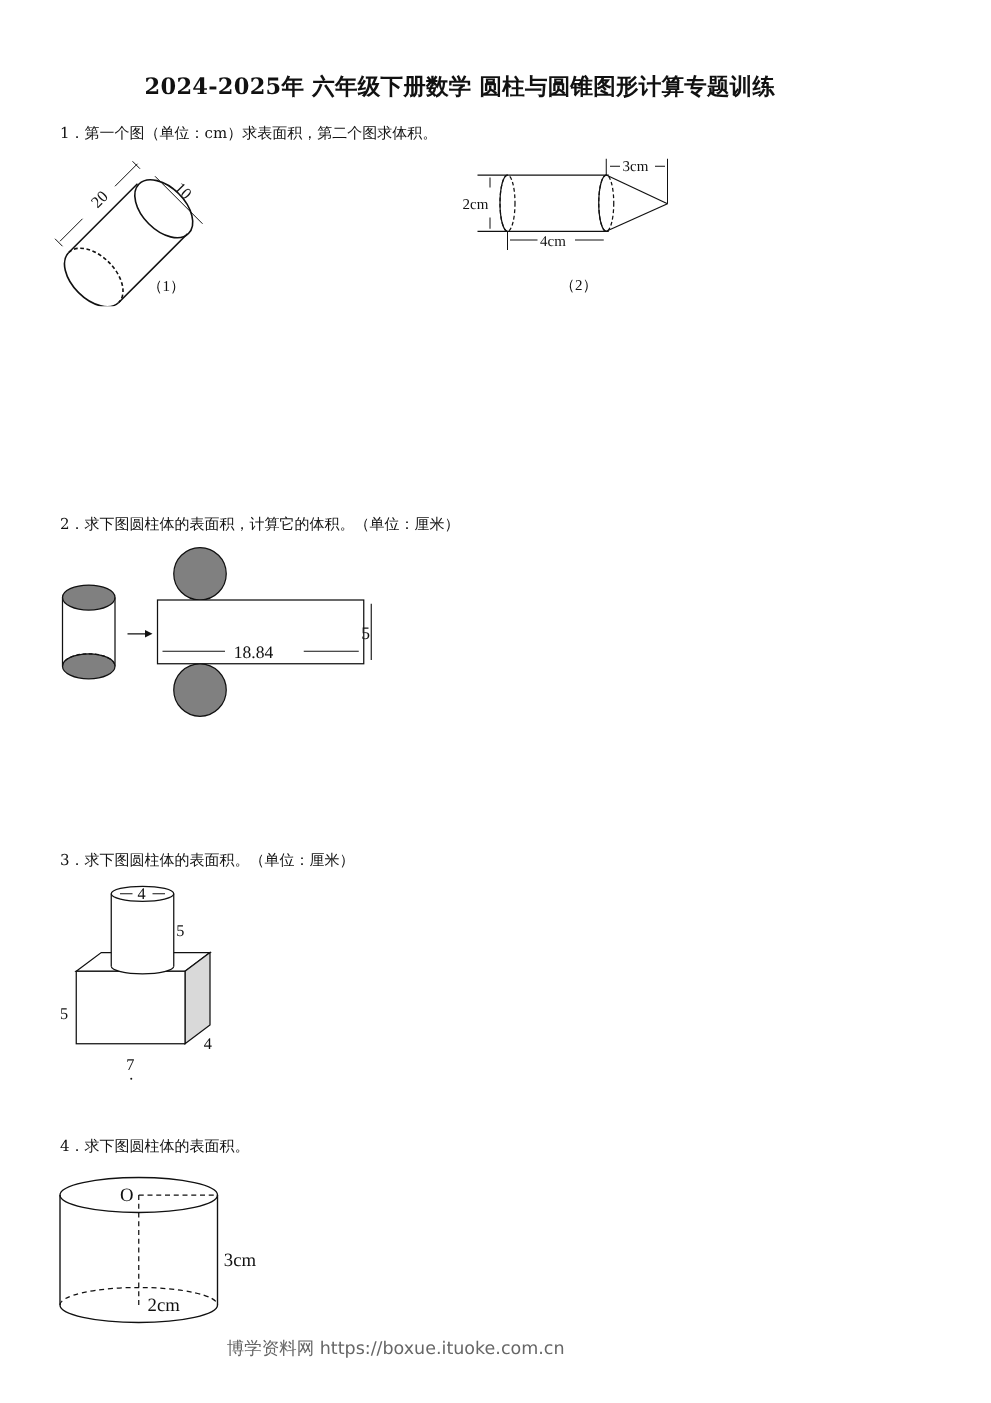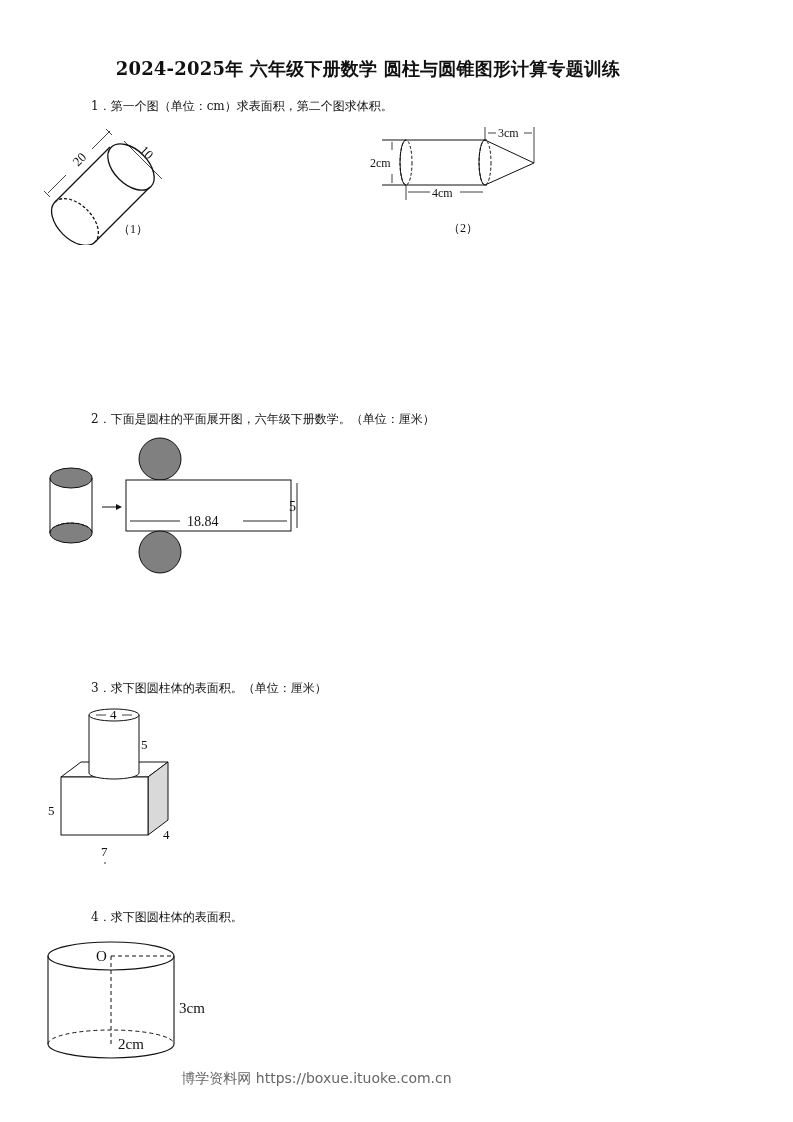--- a/index.html
+++ b/index.html
@@ -1,20 +1,20 @@
 <!DOCTYPE html>
 <html><head>
   <meta charset="utf-8">
   <style>
     html, body { margin: 0; padding: 0; background: #ffffff; }
     body { width: 793px; height: 1122px; position: relative; overflow: hidden;
            font-family: "DejaVu Serif", "Liberation Serif", serif; color: #111; }
     .title { position: absolute; left: 0; width: 736px; top: 57px; text-align: center;
              font-size: 18px; font-weight: bold; letter-spacing: 0.2px; }
-    .q { position: absolute; left: 48px; font-size: 12px; margin-left: 43px; }
+    .q { position: absolute; left: 48px; font-size: 12px; }
     .fig { position: absolute; }
     .fig svg { display: block; }
     .footer { position: absolute; left: 0; width: 633px; top: 1070px; text-align: center;
               font-family: "DejaVu Sans", "Liberation Sans", sans-serif; font-size: 14px; color: #666; }
     svg text { font-family: "Liberation Serif", "DejaVu Serif", serif; fill: #111; }
   </style>
 </head>
 <body>
 
 <div class="title">2024-2025年 六年级下册数学 圆柱与圆锥图形计算专题训练</div>
@@ -66,21 +66,21 @@
     <text x="8" y="45" font-size="12">2cm</text>
     <line x1="44" y1="63" x2="44" y2="78" stroke="#111" stroke-width="0.8"></line>
     <line x1="46" y1="70" x2="68" y2="70" stroke="#111" stroke-width="0.8"></line>
     <line x1="98" y1="70" x2="121" y2="70" stroke="#111" stroke-width="0.8"></line>
     <text x="70" y="75" font-size="12">4cm</text>
     <text x="86" y="110" font-size="12">（2）</text>
   </svg>
 </div>
 
 <div class="q" style="top:411px;">
-  <span>2．</span><span>下面是圆柱的平面展开图，六年级下册数学。（单位：厘米）</span>
+  <span>2．</span><span>求下图圆柱体的表面积，计算它的体积。（单位：厘米）</span>
 </div>
 
 <div class="fig" style="left:45px; top:437px;">
   <svg width="270" height="140" viewBox="0 0 270 140">
     <ellipse cx="26" cy="41" rx="21" ry="10" fill="#808080" stroke="#111" stroke-width="1"></ellipse>
     <line x1="5" y1="41" x2="5" y2="96" stroke="#111" stroke-width="1"></line>
     <line x1="47" y1="41" x2="47" y2="96" stroke="#111" stroke-width="1"></line>
     <ellipse cx="26" cy="96" rx="21" ry="10" fill="#808080" stroke="#111" stroke-width="1"></ellipse>
     <path d="M5,96 A21,10 0 0 1 47,96" fill="none" stroke="#111" stroke-width="1" stroke-dasharray="3,2"></path>
     <line x1="57" y1="70" x2="75" y2="70" stroke="#111" stroke-width="1"></line>

